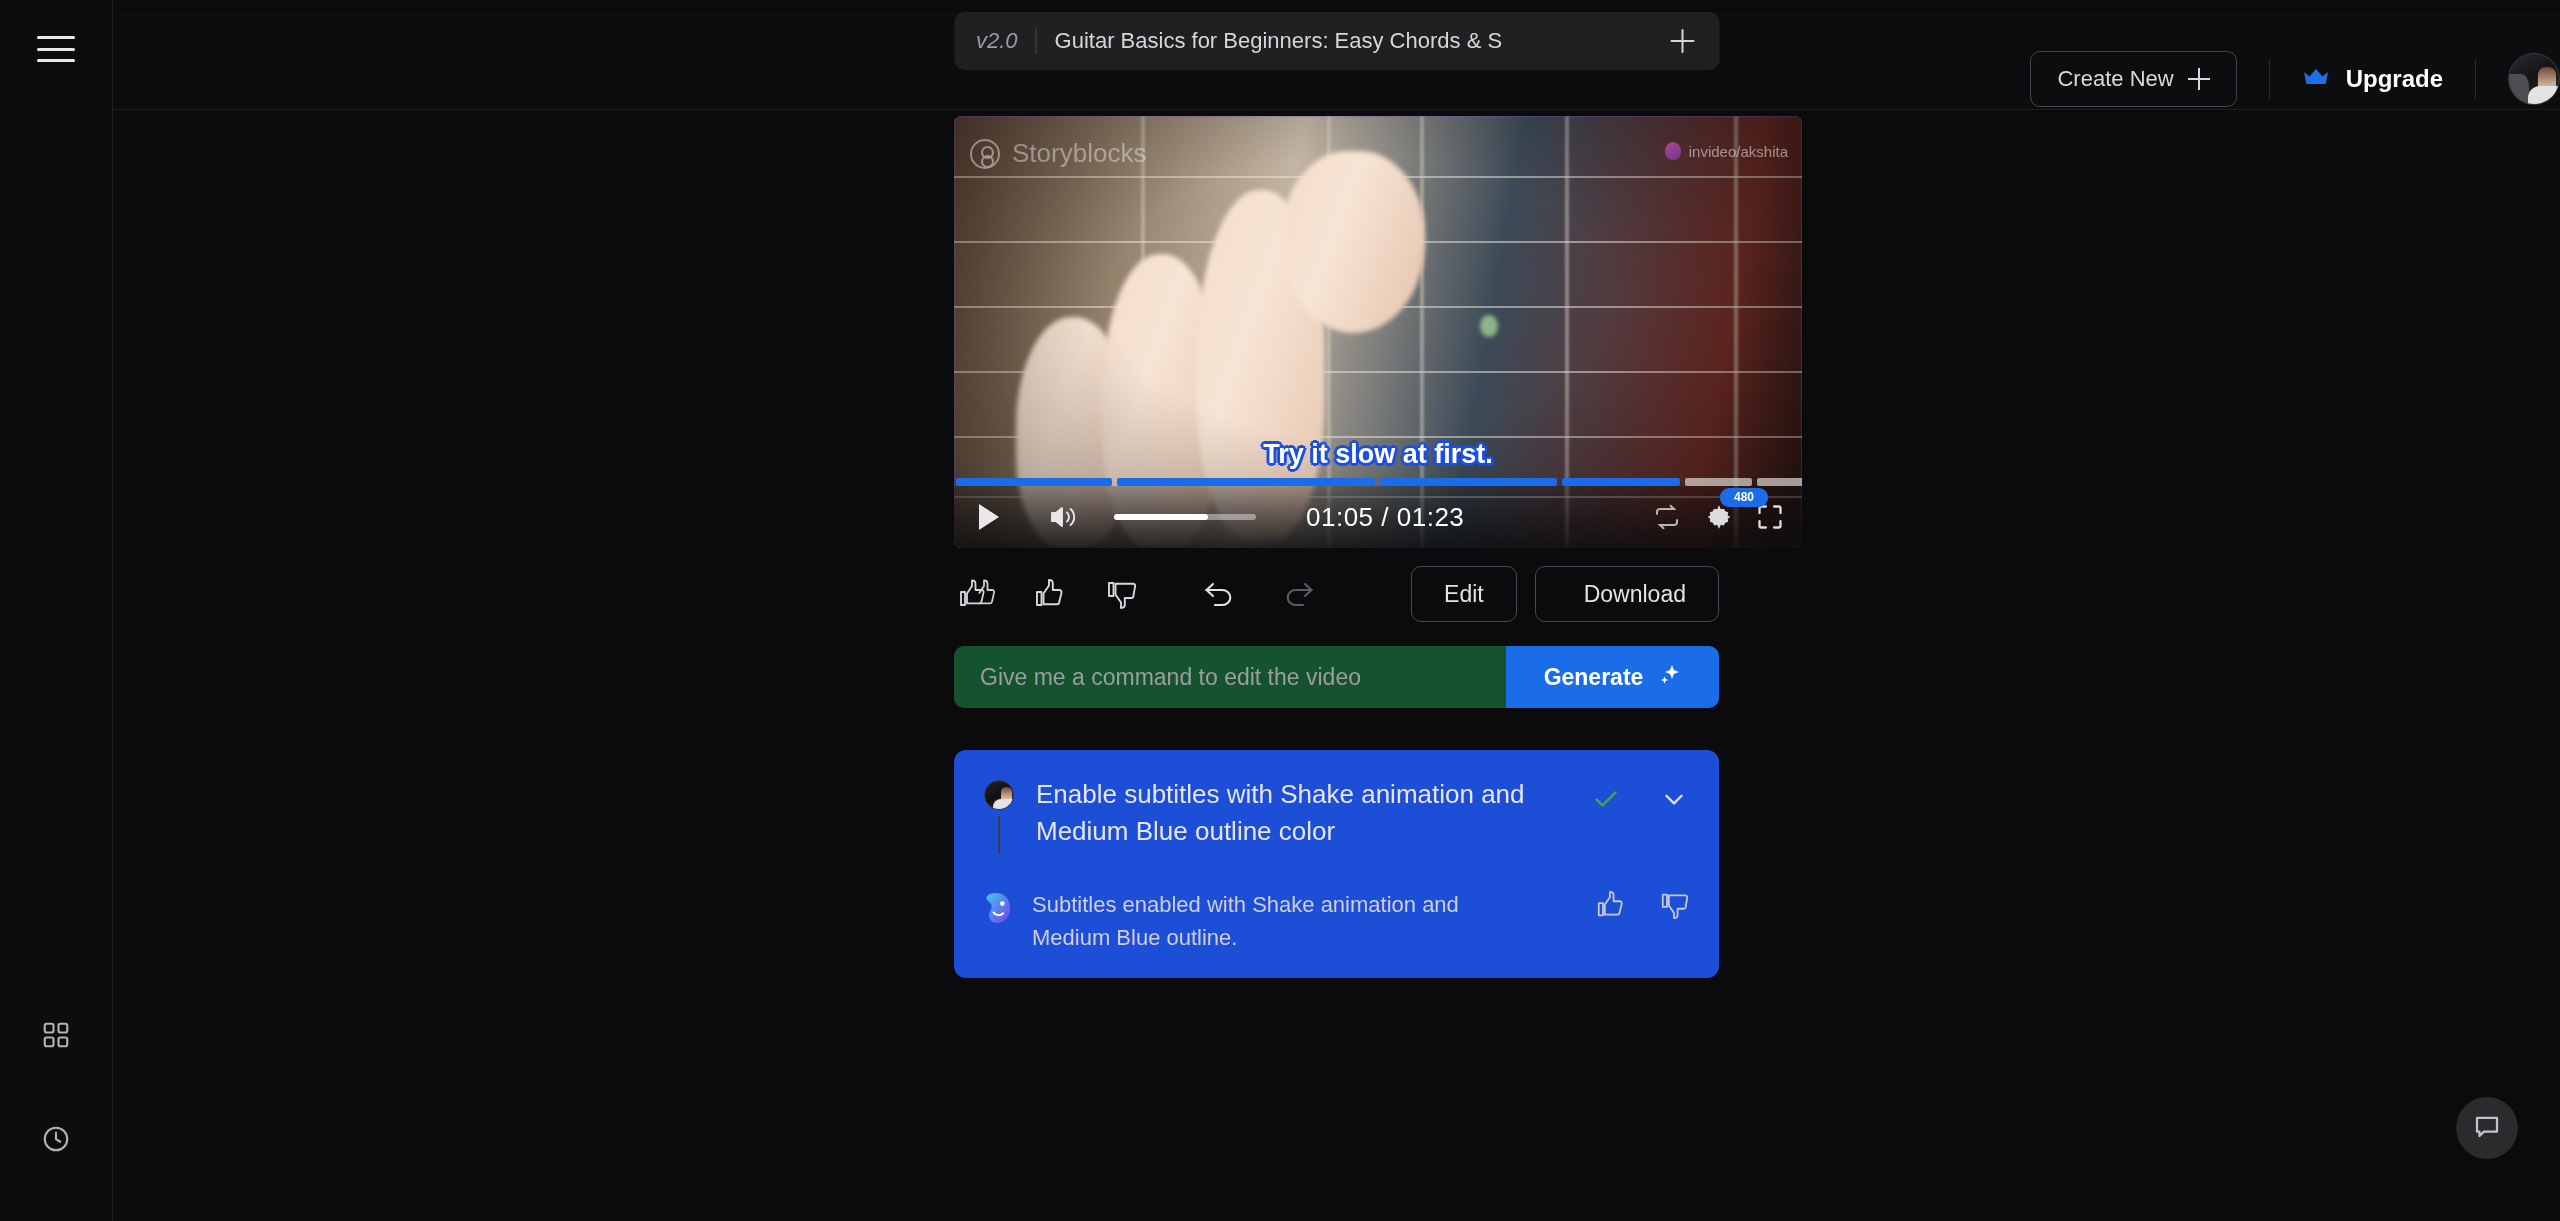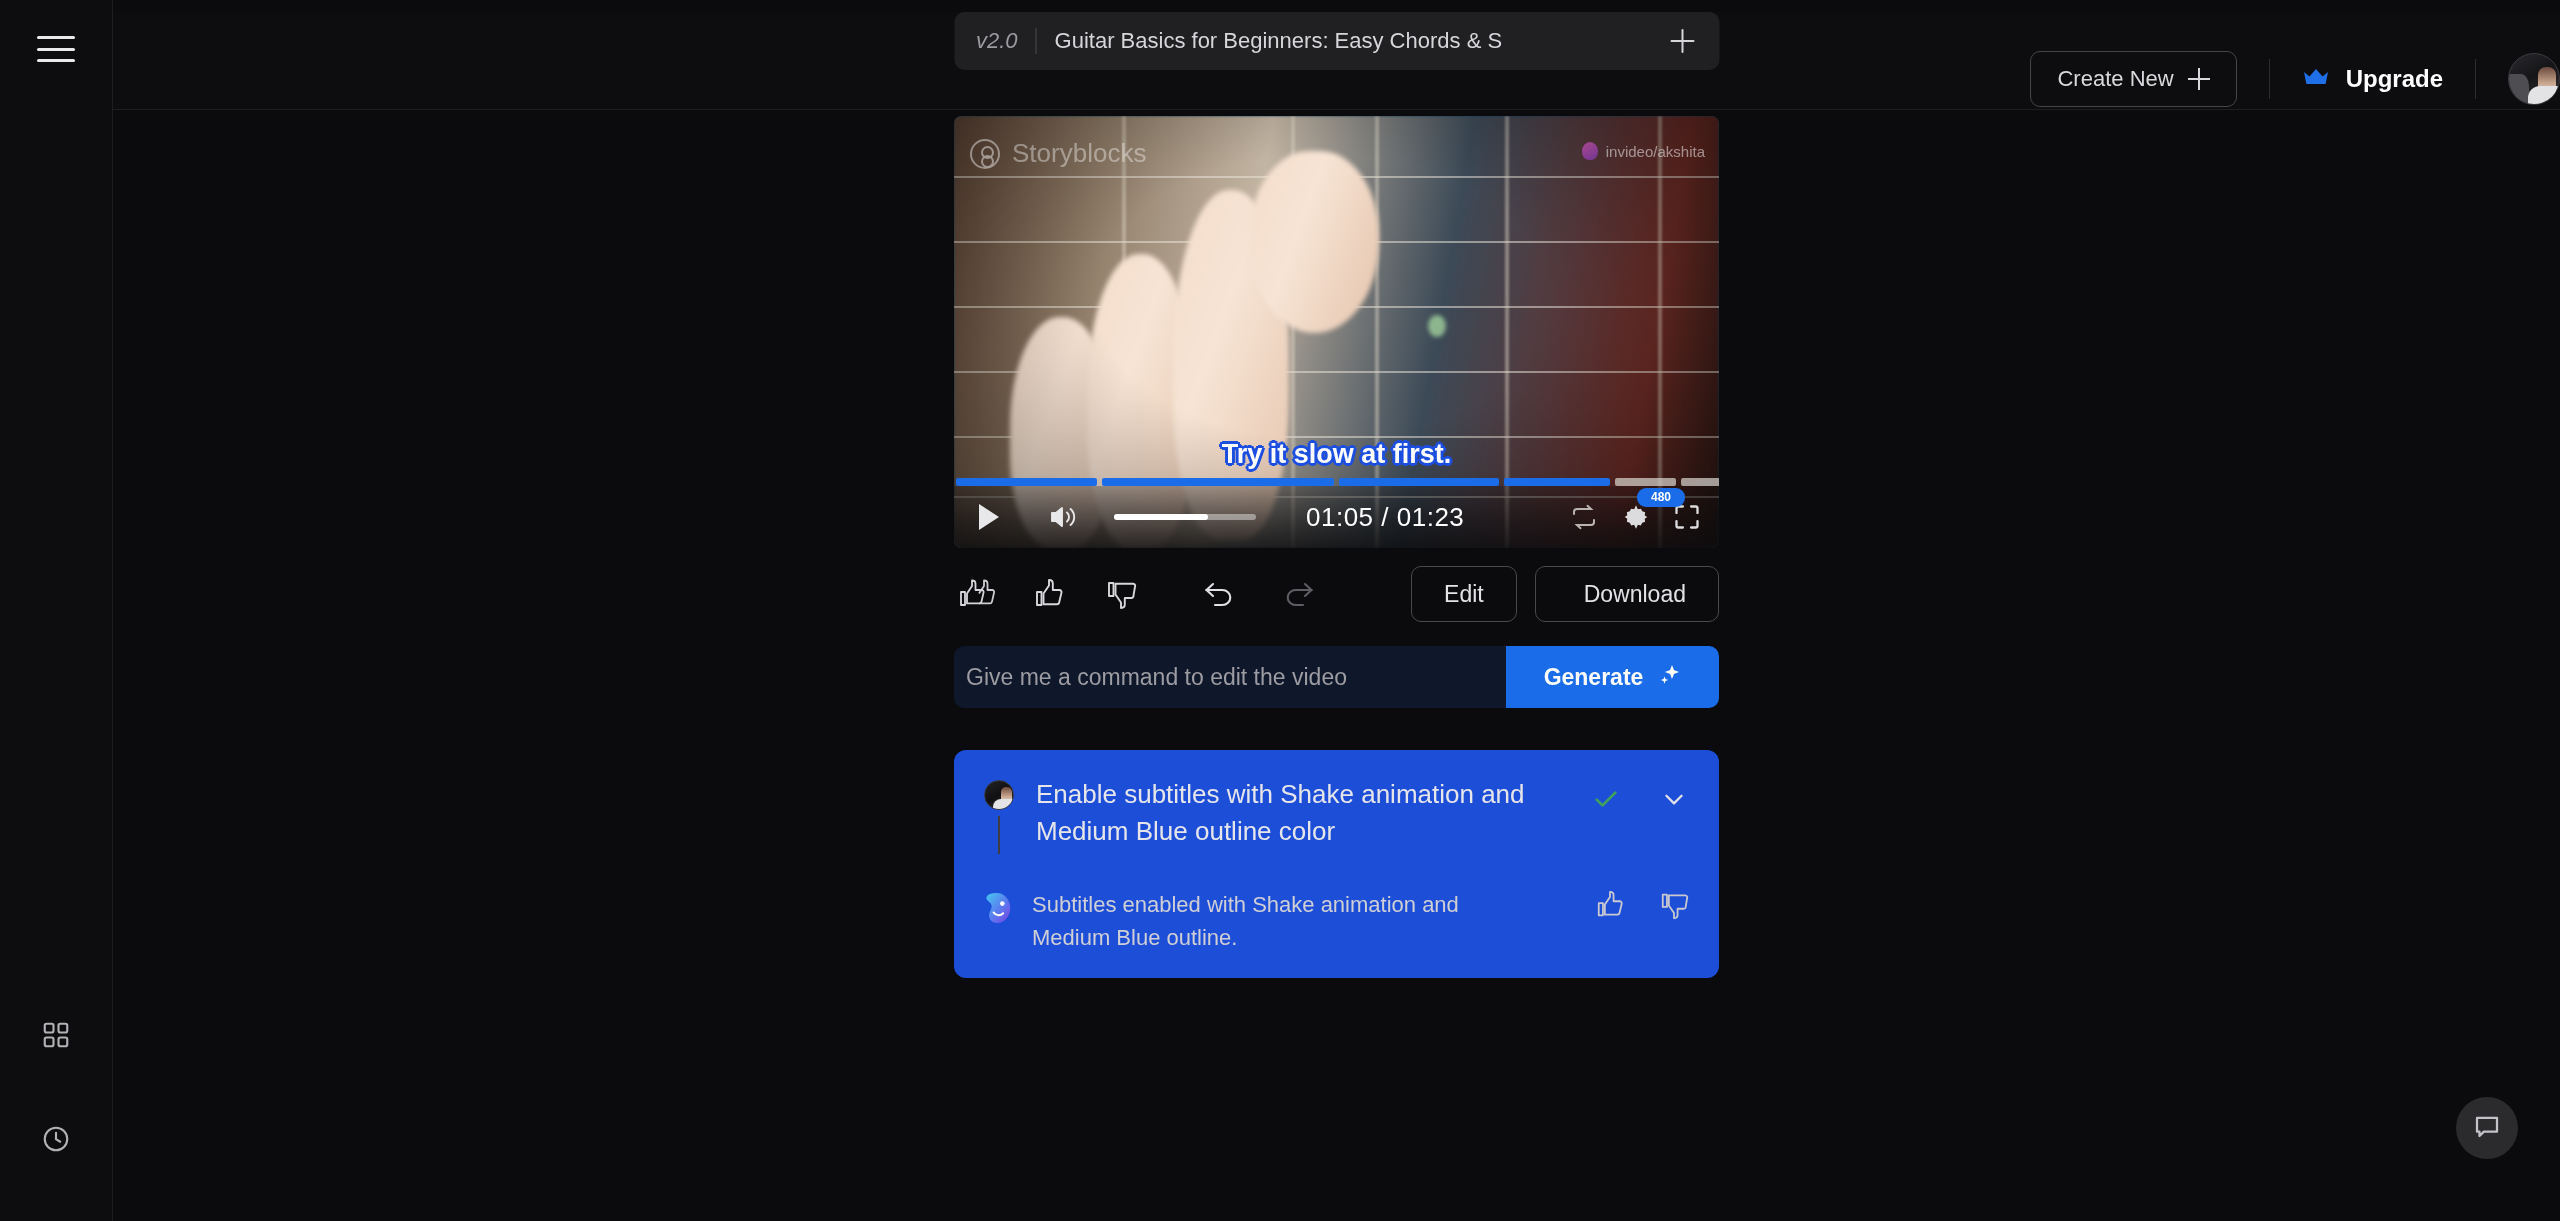--- a/index.html
+++ b/index.html
@@ -72,21 +72,21 @@
   .avatar-hdr .shoulder { position:absolute; left:38%; bottom:0; width:46px; height:18px; border-radius:12px 12px 0 0; background:#e3e3e6; }
   .avatar-hdr .dark { position:absolute; left:0; bottom:0; width:40%; height:60%; background:#4d4d52; border-radius:0 40% 0 0; }
 
   
   .main { position: absolute; left: 113px; top: 98px; right: 0; bottom: 0; overflow: hidden; }
   .col { width: 765px; margin: 0 auto; padding-top: 18px; }
 
   .watermark-note { text-align: center; font-size: 22px; font-style: italic; color: #9e9ea4; margin-bottom: 22px; }
 
   
-  .player { position: relative; width: 765px; height: 432px; border-radius: 8px; overflow: hidden; background: #0c4a6e; }
+  .player { position: relative; width: 848px; height: 432px; border-radius: 8px; overflow: hidden; background: #8b5cf6; }
   .video-bg { position: absolute; inset: 0; overflow: hidden; }
   .vg-base { position:absolute; inset:0; background: linear-gradient(100deg,#5c4334 0%,#8e7b66 18%,#c3b5a3 38%,#3c4a57 62%,#6b2a24 88%,#2a1713 100%); filter: blur(1px); }
   .fingers { position:absolute; left:4%; top:8%; width:56%; height:92%; }
   .finger { position:absolute; background: linear-gradient(110deg,#f4ddcb 0%,#f7e4d4 40%,#e4c4ad 100%); border-radius: 48% 48% 40% 40%; filter: blur(2.5px); }
   .f1 { left: 6%;  top: 42%; width: 24%; height: 58%; }
   .f2 { left: 24%; top: 26%; width: 25%; height: 74%; }
   .f3 { left: 44%; top: 10%; width: 27%; height: 88%; }
   .f4 { left: 62%; top: 0%;  width: 30%; height: 46%; border-radius:46% 46% 50% 50%; }
   .strings { position:absolute; inset:0; }
   .string { position:absolute; left:0; right:0; height:2px; background: rgba(236,230,218,.52); filter: blur(.6px); }
@@ -144,22 +144,22 @@
     height: 56px; padding: 0 32px; border:1px solid #48484e; border-radius: 10px;
     background: transparent; color:#e3e3e7; font-size:23px; cursor:pointer;
     font-family: "Liberation Sans", sans-serif; display:flex; align-items:center; justify-content:center;
   }
   .btn-edit { margin-left:auto; }
   .btn-dl { margin-left: 18px; padding-left: 48px; }
 
   
   .cmdbar { display:flex; height: 62px; border-radius:10px; overflow:hidden; margin-top: 6px; }
   .cmd-input {
-    flex:1; background:#0f172a; border:none; outline:none; color:#e6e6ea;
-    font-size:23px; padding: 0 12px; font-family:"Liberation Sans", sans-serif;
+    flex:1; background:#14532d; border:none; outline:none; color:#e6e6ea;
+    font-size:23px; padding: 0 26px; font-family:"Liberation Sans", sans-serif;
   }
   .cmd-input::placeholder { color:#9c9ca2; }
   .gen-btn {
     width: 213px; background: var(--accent); border:none; color:#fff; font-size:23px; font-weight:bold;
     display:flex; align-items:center; justify-content:center; gap:14px; cursor:pointer;
     font-family:"Liberation Sans", sans-serif;
   }
 
   
   .chat-card { margin-top: 42px; background:#1d4ed8; border-radius:12px; padding: 26px 28px 24px 28px; }

